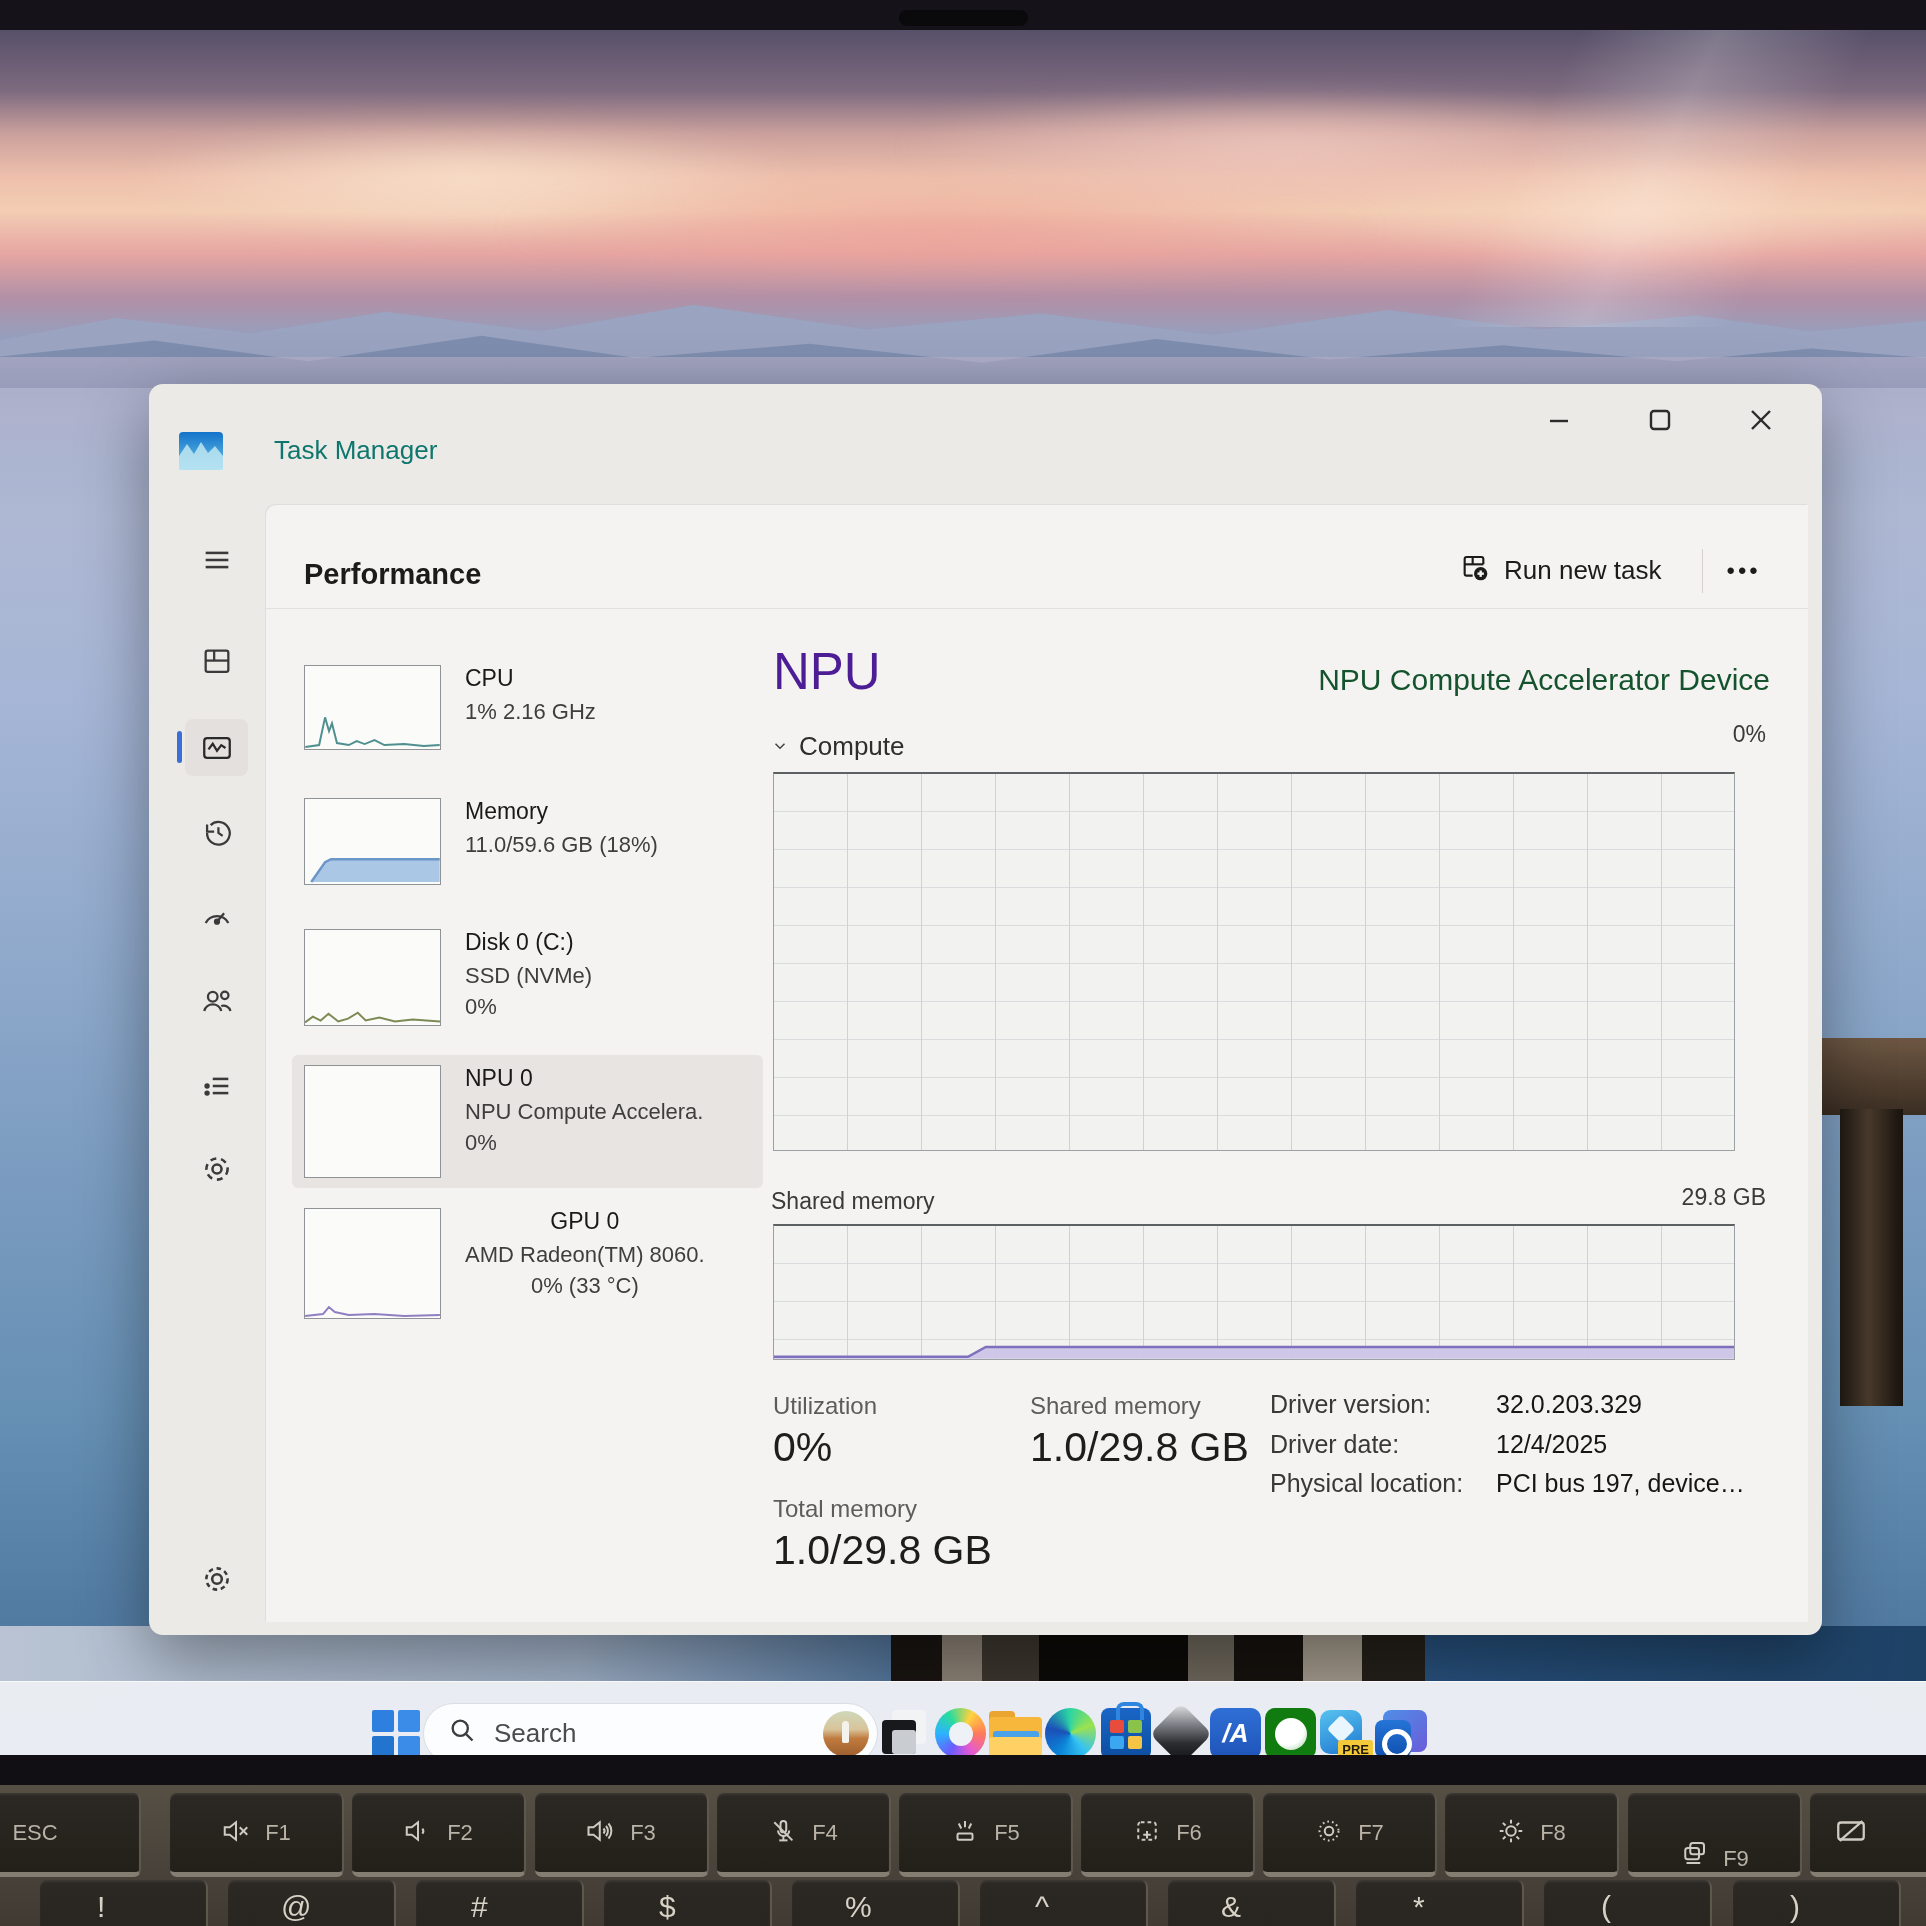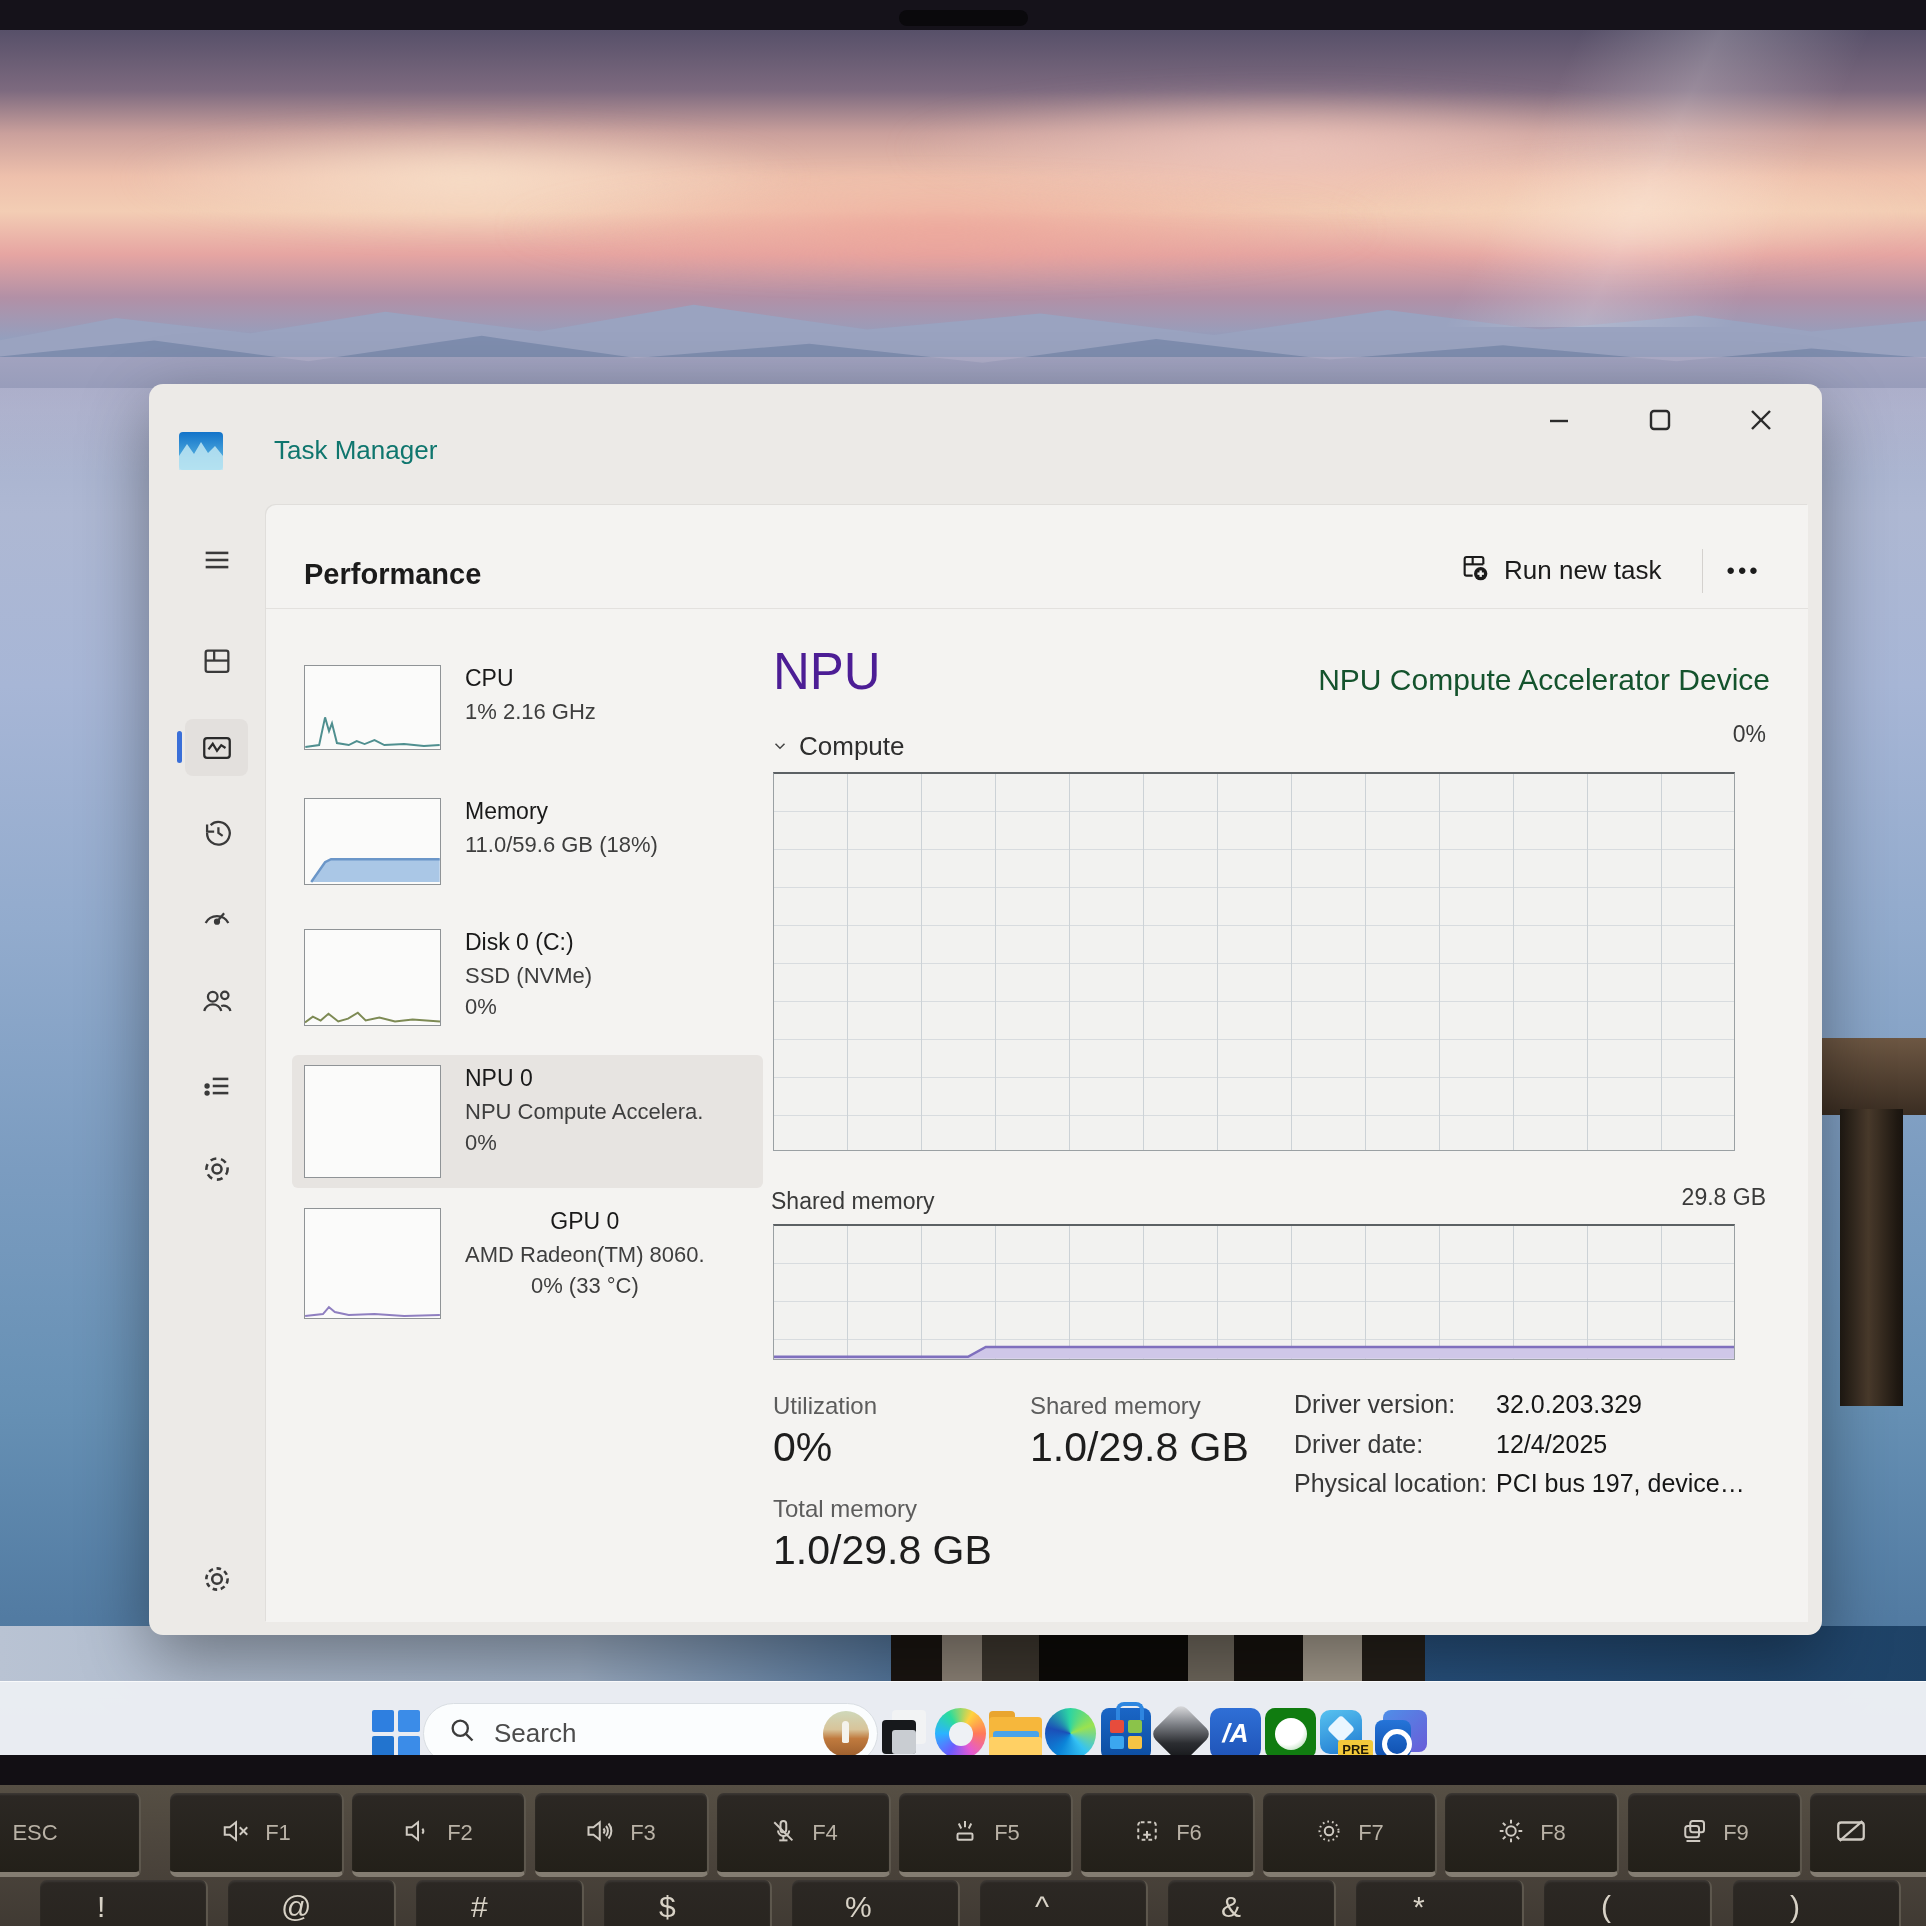--- a/index.html
+++ b/index.html
@@ -56,21 +56,21 @@
   
   #npu-title{font-size:51px;font-weight:500;color:#4c1d95;}
   #npu-device{font-size:30px;color:#14532d;}
   .sect-label{font-size:26px;color:#2e2e2e;display:flex;align-items:center;gap:10px;}
   .axis-label{font-size:23px;color:#3a3a3a;}
   .graph{border:1px solid #9aa0a3;border-top:2px solid #5c6164;background:
     repeating-linear-gradient(to right,transparent 0 73px,#ccd2d6 73px 74px),
     repeating-linear-gradient(to bottom,transparent 0 37px,#d8dcdf 37px 38px),#f2f2f0;}
   .stat-label{font-size:24px;color:#5c5c5c;}
   .stat-value{font-size:41px;color:#1d1d1d;}
-  .drv-label{font-size:25px;color:#383838;margin-left:24px;}
+  .drv-label{font-size:25px;color:#383838;}
   .drv-value{font-size:25px;color:#161616;}
   
   #taskbar{left:0;top:1651px;width:1927px;height:104px;background:rgba(238,241,245,.97);
     border-top:1px solid rgba(255,255,255,.7);display:flex;align-items:center;padding-left:368px;box-sizing:border-box;}
   .tbicon{width:55px;height:55px;flex:none;display:flex;align-items:center;justify-content:center;}
   #search-pill{width:455px;height:61px;background:#fbfdfe;border:1px solid #d9dee3;border-radius:31px;
     display:flex;align-items:center;gap:18px;padding:0 8px 0 24px;box-sizing:border-box;flex:none;}
   #search-pill span{font-size:26px;color:#4c4c4c;flex:1;}
   #weather-chip{width:46px;height:46px;border-radius:50%;overflow:hidden;position:relative;flex:none;
     background:linear-gradient(180deg,#cfd8ba 0%,#d8c49a 40%,#c07a3e 60%,#9c5f2e 100%);}
@@ -494,21 +494,21 @@
           <line x1="12" y1="18" x2="12" y2="21"></line>
           <line x1="3" y1="12" x2="6" y2="12"></line>
           <line x1="18" y1="12" x2="21" y2="12"></line>
           <line x1="5.5" y1="5.5" x2="7.6" y2="7.6"></line>
           <line x1="16.4" y1="16.4" x2="18.5" y2="18.5"></line>
           <line x1="5.5" y1="18.5" x2="7.6" y2="16.4"></line>
           <line x1="16.4" y1="7.6" x2="18.5" y2="5.5"></line>
         </svg></span>
     <span class="fnlabel">F8</span>
   </div>
-  <div class="key" style="left:1628px;top:8px;width:172px;height:79px;display:flex;align-items:center;justify-content:center;gap:14px;">
+  <div class="key" style="left:1628px;top:8px;width:172px;height:79px;display:flex;align-items:flex-end;justify-content:center;gap:14px;">
     <span><svg width="30" height="30" viewBox="0 0 24 24" fill="none" stroke="#cfcac2" stroke-width="1.6">
           <rect x="9" y="4" width="11" height="9" rx="2"></rect>
           <rect x="5" y="8" width="11" height="9" rx="2"></rect>
           <line x1="6" y1="20" x2="17" y2="20"></line>
         </svg></span>
     <span class="fnlabel">F9</span>
   </div>
   <div class="key" style="left:1810px;top:8px;width:172px;height:79px;display:flex;align-items:center;justify-content:flex-start;padding-left:24px;">
     <span><svg width="34" height="34" viewBox="0 0 24 24" fill="none" stroke="#cfcac2" stroke-width="1.6">
           <rect x="3" y="6" width="18" height="12" rx="2"></rect>

